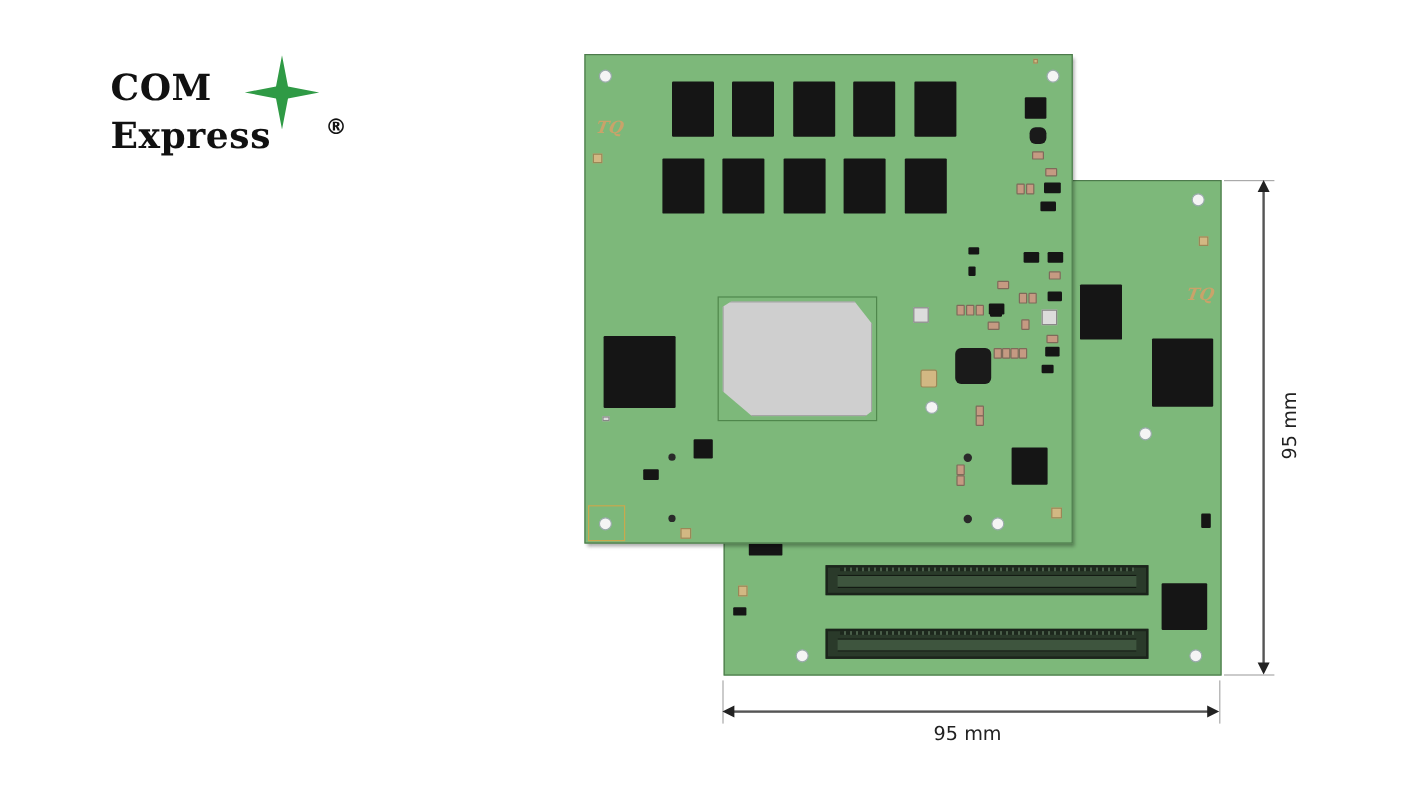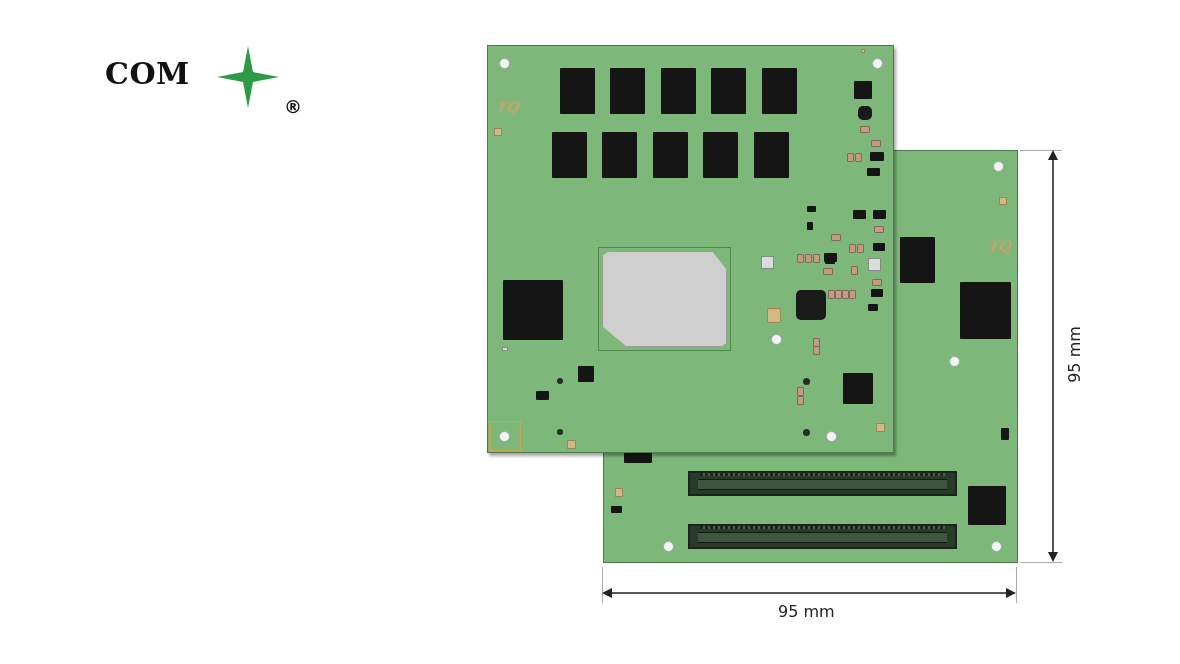--- a/index.html
+++ b/index.html
@@ -1,20 +1,20 @@
 <!DOCTYPE html>
 <html><head>
 <meta charset="utf-8">
 <style>
   html, body { margin:0; padding:0; }
   body { width:1180px; height:664px; background:#ffffff; position:relative; overflow:hidden; font-family:"Liberation Sans", sans-serif; }
   .abs { position:absolute; }
 
   
-  .logo { left:105px; top:44px; width:210px; height:100px; }
+  .logo { left:92px; top:44px; width:210px; height:100px; }
   .logo-line { position:absolute; font-family:"DejaVu Serif", serif; font-weight:bold; color:#111; letter-spacing:0.5px; }
   .logo-com { left:0; top:12px; font-size:30px; }
   .logo-express { left:0; top:52px; font-size:30px; }
   .logo-reg { position:absolute; left:179px; top:52px; font-size:18px; font-weight:bold; font-family:"DejaVu Sans", sans-serif; color:#111; }
   .logo-star { position:absolute; left:112px; top:2px; width:62px; height:62px; }
 
   
   .board { background:#7db87a; border:1px solid #4d7a4c; box-sizing:border-box; }
   .back-board { left:603px; top:150px; width:415px; height:413px; }
   .front-board { left:487px; top:45px; width:407px; height:408px; box-shadow:2px 3px 3px rgba(0,0,0,0.35); }
@@ -53,20 +53,21 @@
   .dim-label-v { transform:rotate(-90deg); transform-origin:center center; }
 </style>
 </head>
 <body>
 
 <div class="abs logo">
   <span class="logo-line logo-com">COM</span>
   <svg class="logo-star" viewBox="0 0 62 62">
     <polygon points="31,0 36,26 62,31 36,36 31,62 26,36 0,31 26,26" fill="#2f9a45"></polygon>
   </svg>
+  <span class="logo-line logo-express">Express</span>
   <span class="logo-reg">®</span>
 </div>
 
 <div class="abs board back-board">
   <div class="hole" style="left:389px;top:10px;"></div>
   <div class="pad" style="left:395px;top:46px;width:8px;height:8px;"></div>
   <span class="tq" style="left:385px;top:87px;">TQ</span>
   <div class="chip" style="left:296px;top:86px;width:35px;height:46px;"></div>
   <div class="chip" style="left:356px;top:131px;width:51px;height:57px;"></div>
   <div class="hole" style="left:345px;top:205px;"></div>

